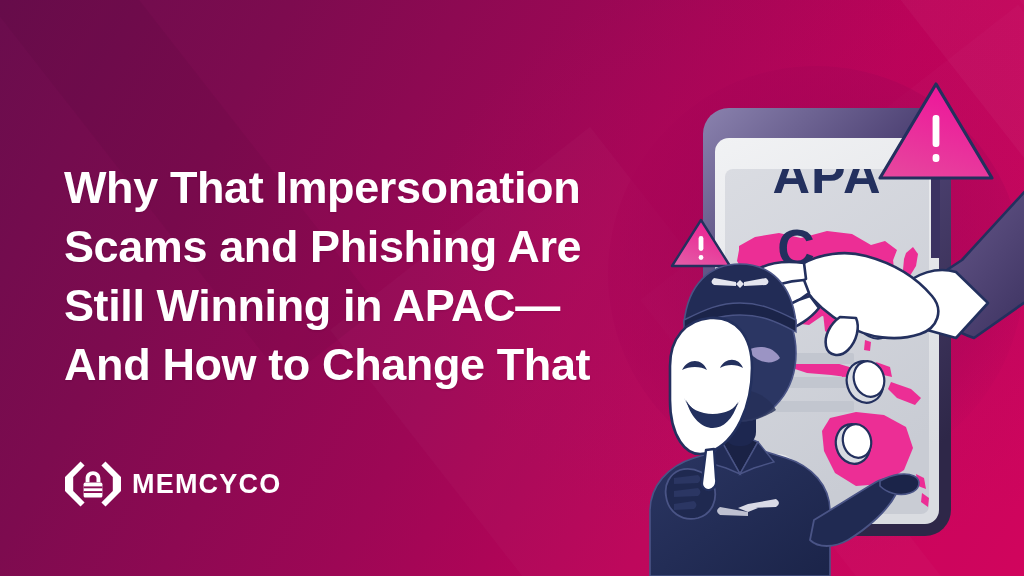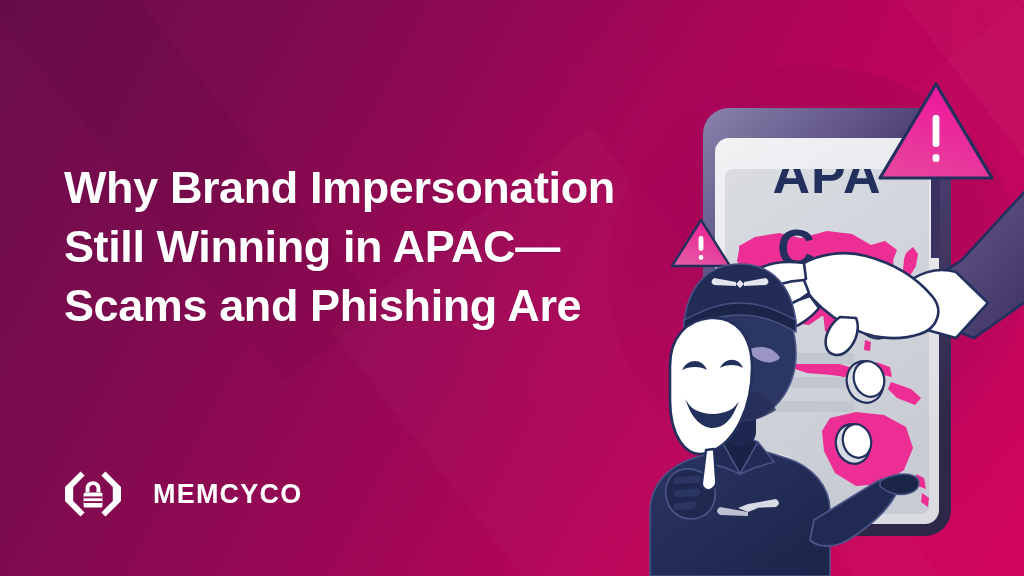--- a/index.html
+++ b/index.html
@@ -35,21 +35,21 @@
   .headline{
     position:absolute; left:64px; top:158px; width:640px;
     color:#ffffff;
     font-size:45px; line-height:59px;
     font-weight:700; letter-spacing:-.4px;
     text-shadow:0 1px 2px rgba(60,0,40,.18);
   }
   .headline .ln{ display:block; white-space:nowrap; }
 
   
-  .logo{ position:absolute; left:64px; top:468px; display:flex; align-items:center; gap:31px; }
+  .logo{ position:absolute; left:64px; top:458px; display:flex; align-items:center; gap:10px; }
   .logo-mark{ width:58px; height:52px; display:block; }
   .logo-word{
     color:#ffffff; font-size:27px; font-weight:700;
     letter-spacing:1.2px;
   }
 
   
   .art{ position:absolute; left:644px; top:70px; width:384px; height:506px; }
   .art svg{ display:block; width:100%; height:100%; overflow:visible; }
 </style>
@@ -62,23 +62,24 @@
     <span class="band b1"></span>
     <span class="band b2"></span>
     <span class="band b3"></span>
     <span class="band b4"></span>
     <span class="band b5"></span>
   </div>
 
   <div class="bg-circle"></div>
 
   <h1 class="headline">
-    <span class="ln">Why Brand Impersonation</span>
+    <span class="ln">Why That Impersonation</span>
+    <span class="ln">Scams and Phishing Are</span>
     <span class="ln">Still Winning in APAC—</span>
-    <span class="ln">Scams and Phishing Are</span>
+    <span class="ln">And How to Change That</span>
   </h1>
 
   <div class="logo">
     <span>
       <svg class="logo-mark" viewBox="0 0 58 52" aria-hidden="true">
 
         <path d="M16.5 3.5 L20.6 7.6 L9.2 19.0 L9.2 33.0 L20.6 44.4 L16.5 48.5 L1.0 33.0 L1.0 19.0 Z" fill="#ffffff"></path>
 
         <path d="M41.5 3.5 L57.0 19.0 L57.0 33.0 L41.5 48.5 L37.4 44.4 L48.8 33.0 L48.8 19.0 L37.4 7.6 Z" fill="#ffffff"></path>
 

